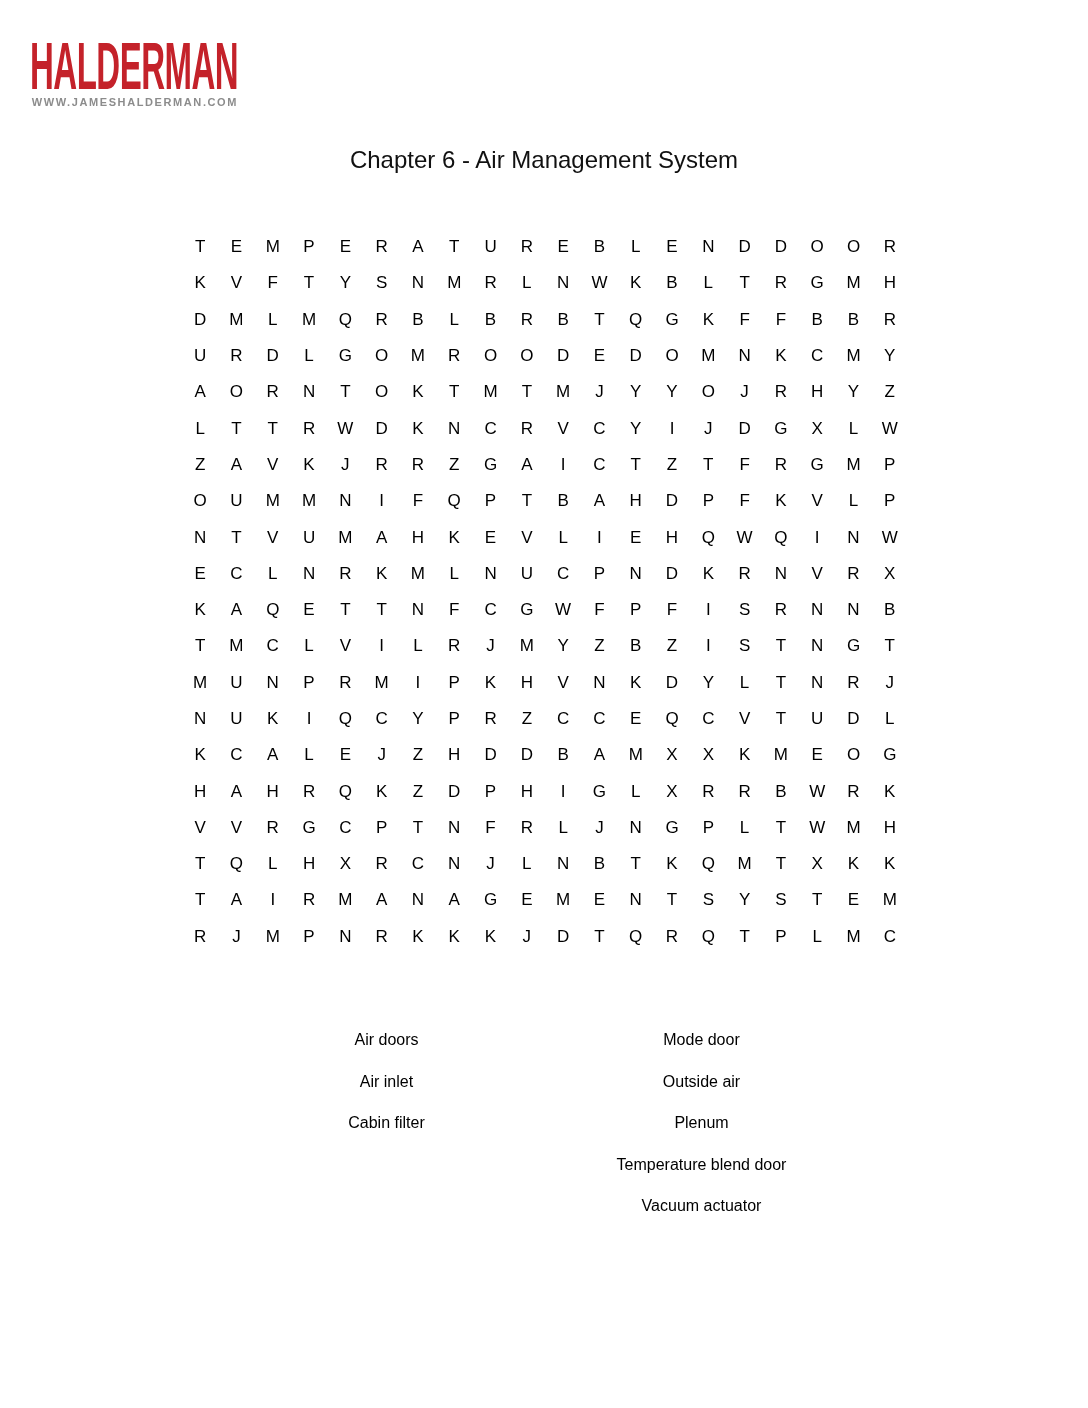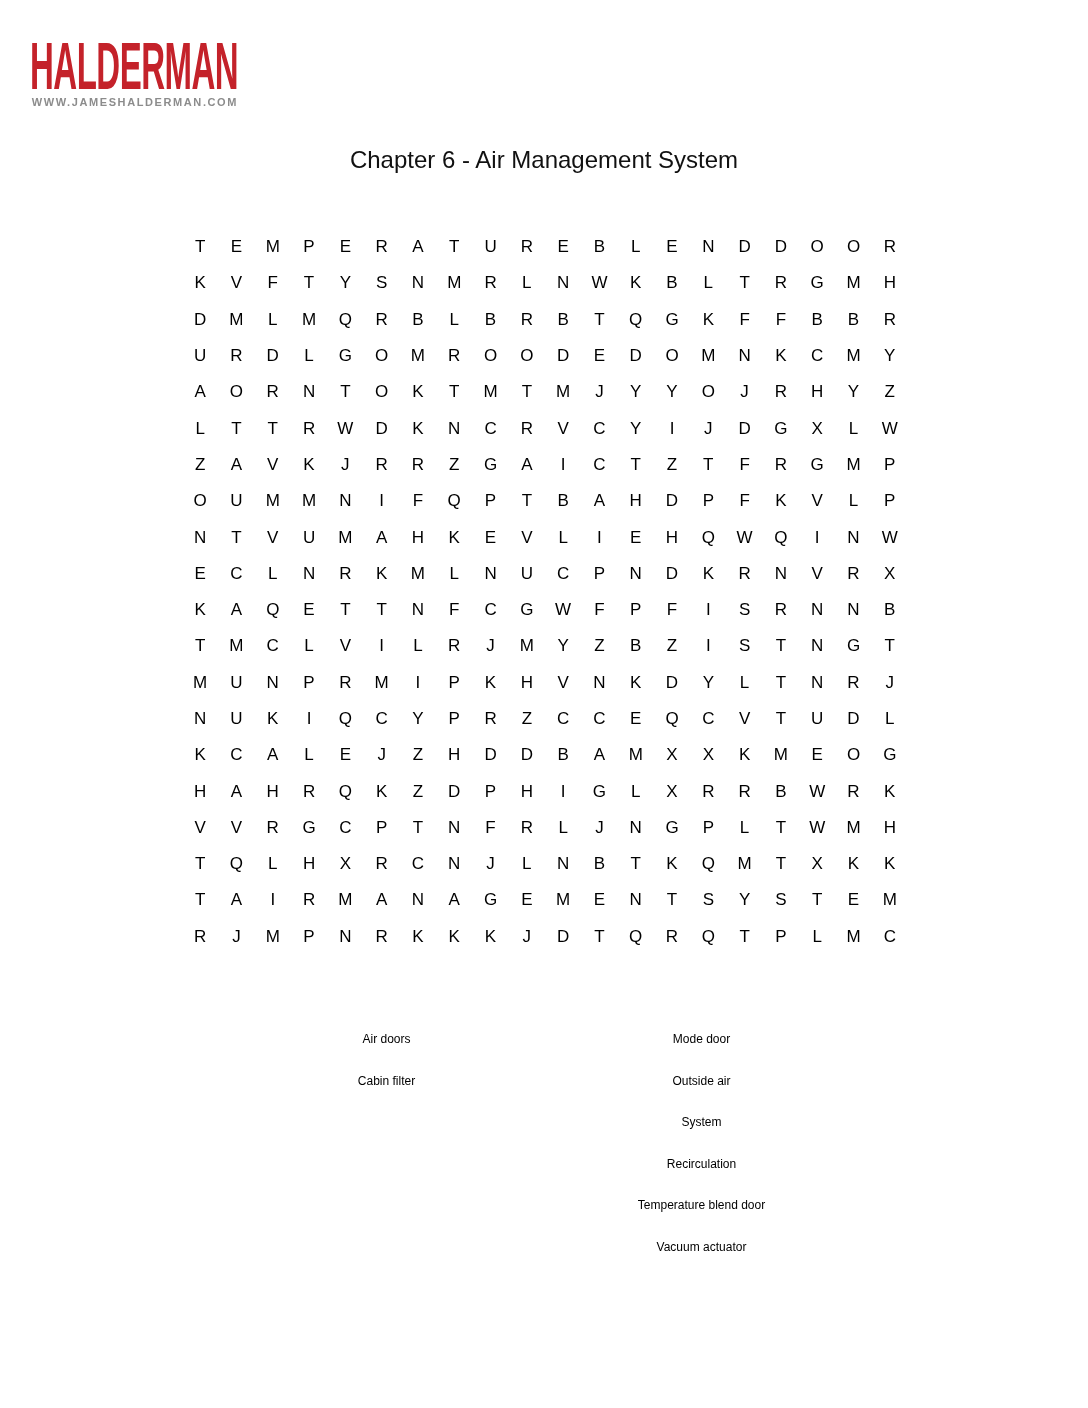--- a/index.html
+++ b/index.html
@@ -28,21 +28,21 @@
     display:grid; grid-template-columns:repeat(20, 36.3px); grid-auto-rows:36.3px;
   }
   .cell {
     display:flex; align-items:center; justify-content:center;
     font-size:17px; color:#000;
   }
   .words { position:absolute; top:1019px; left:229px; width:630px; display:flex; }
   .wcol { width:315px; }
   .word {
     height:41.5px; line-height:41.5px; text-align:center;
-    font-size:12px; color:#000; white-space:nowrap;
+    font-size:16px; color:#000; white-space:nowrap;
   }
 </style>
 </head>
 <body>
 
 <div class="logo">
   <div class="brand" style="color: rgb(196, 34, 42);">HALDERMAN</div>
   <div class="website" style="color: rgb(140, 140, 140);">WWW.JAMESHALDERMAN.COM</div>
 </div>
 
@@ -447,23 +447,23 @@
     <div class="cell">T</div>
     <div class="cell">P</div>
     <div class="cell">L</div>
     <div class="cell">M</div>
     <div class="cell">C</div>
   </div>
 
 <div class="words">
   <div class="wcol">
       <div class="word">Air doors</div>
+      <div class="word">Air inlet</div>
       <div class="word">Cabin filter</div>
     </div>
   <div class="wcol">
       <div class="word">Mode door</div>
       <div class="word">Outside air</div>
-      <div class="word">System</div>
-      <div class="word">Recirculation</div>
+      <div class="word">Plenum</div>
       <div class="word">Temperature blend door</div>
       <div class="word">Vacuum actuator</div>
     </div>
 </div>
 
 </body></html>

